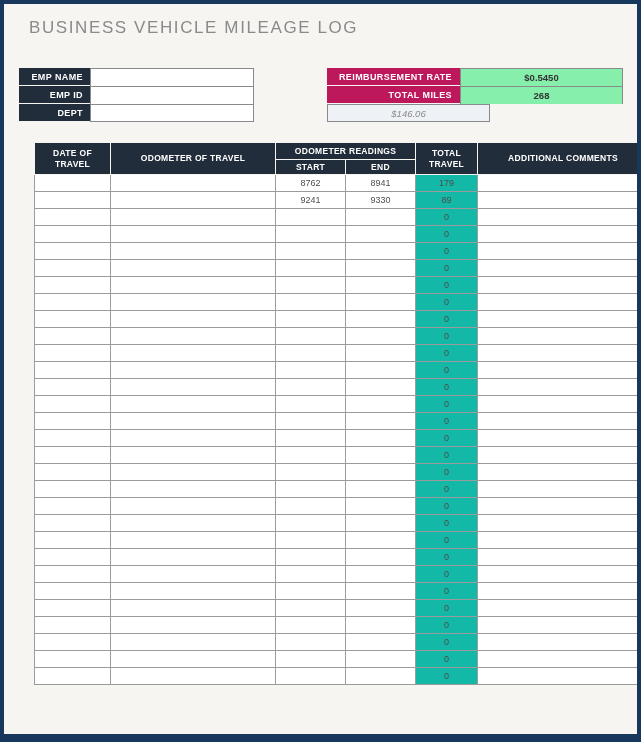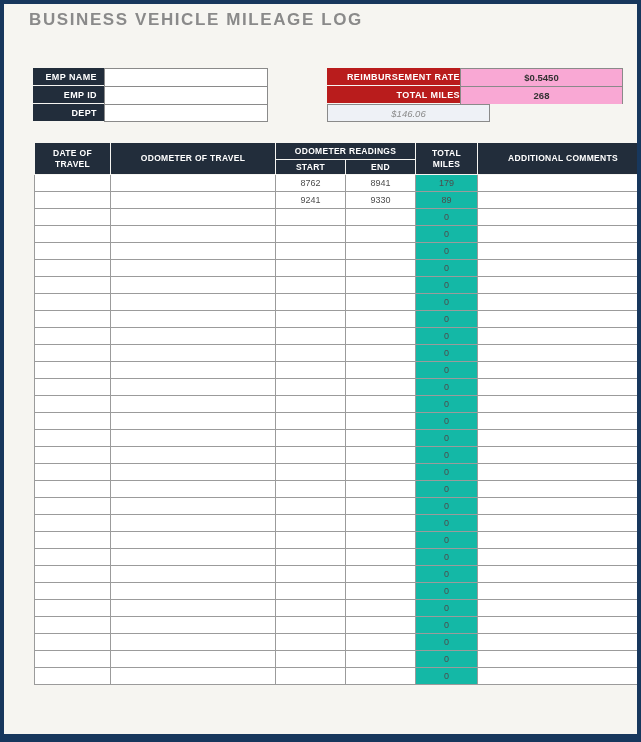--- a/index.html
+++ b/index.html
@@ -7,52 +7,52 @@
   .page{
     position:relative;
     width:641px;height:742px;
     box-sizing:border-box;
     background:#f6f5f1;
     border:4px solid #17375d;
     border-bottom-width:8px;
     overflow:hidden;
   }
   .title{
-    position:absolute;left:25px;top:6px;
-    font-size:17px;font-weight:bold;color:#8a8a8a;
+    position:absolute;left:25px;top:14px;
+    font-size:17px;font-weight:normal;color:#8a8a8a;
     letter-spacing:1.6px;
   }
   
-  .emp-block{position:absolute;left:29px;top:64px;}
+  .emp-block{position:absolute;left:15px;top:64px;}
   .emp-row{display:flex;height:18px;margin-bottom:0;}
   .emp-label{
     width:71px;box-sizing:border-box;
     background:#222d3b;color:#ffffff;
     font-size:9px;font-weight:bold;letter-spacing:.4px;
     display:flex;align-items:center;justify-content:flex-end;
     padding-right:7px;border-bottom:1px solid #f6f5f1;
   }
   .emp-input{
     width:164px;box-sizing:border-box;
     background:#ffffff;border:1px solid #8a8a8a;border-bottom:none;
   }
   .emp-row:last-child .emp-input{border-bottom:1px solid #8a8a8a;}
   
   .sum-block{position:absolute;left:323px;top:64px;}
   .sum-row{display:flex;height:18px;}
   .sum-label{
     width:133px;box-sizing:border-box;
-    background:#b91c1c;color:#ffffff;
+    background:#be185d;color:#ffffff;
     font-size:9px;font-weight:bold;letter-spacing:.4px;
     display:flex;align-items:center;justify-content:flex-end;
-    padding-right:0;border-bottom:1px solid #f6f5f1;
+    padding-right:8px;border-bottom:1px solid #f6f5f1;
   }
   .sum-value{
     width:163px;box-sizing:border-box;
-    background:#f9a8d4;border:1px solid #8a8a8a;border-bottom:none;
+    background:#86efac;border:1px solid #8a8a8a;border-bottom:none;
     color:#333333;font-size:9.5px;font-weight:bold;
     display:flex;align-items:center;justify-content:center;
   }
   .sum-row:last-child .sum-value{
     border-bottom:1px solid #8a8a8a;
     background:#eef1f6;color:#8a8a8a;font-weight:normal;font-style:italic;
   }
   
   .log-table{
     position:absolute;left:30px;top:138px;
@@ -122,21 +122,21 @@
         <col style="width:62px">
         <col style="width:171px">
     </colgroup>
     <thead>
       <tr>
         <th rowspan="2">DATE OF
 TRAVEL</th>
         <th rowspan="2">ODOMETER OF TRAVEL</th>
         <th colspan="2">ODOMETER READINGS</th>
         <th rowspan="2">TOTAL
-MILES</th>
+TRAVEL</th>
         <th rowspan="2">ADDITIONAL COMMENTS</th>
       </tr>
       <tr>
         <th>START</th>
         <th>END</th>
       </tr>
     </thead>
     <tbody>
         <tr>
           <td class="col-date"></td>

